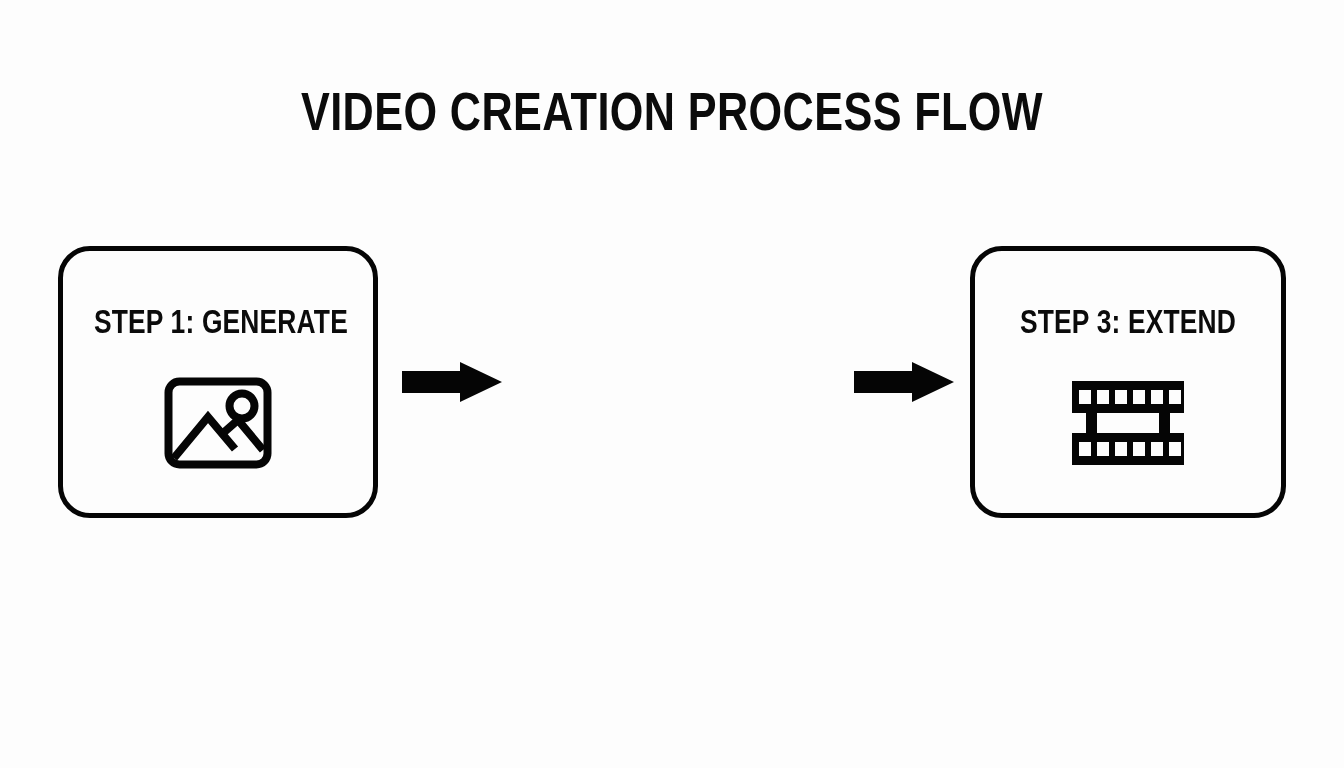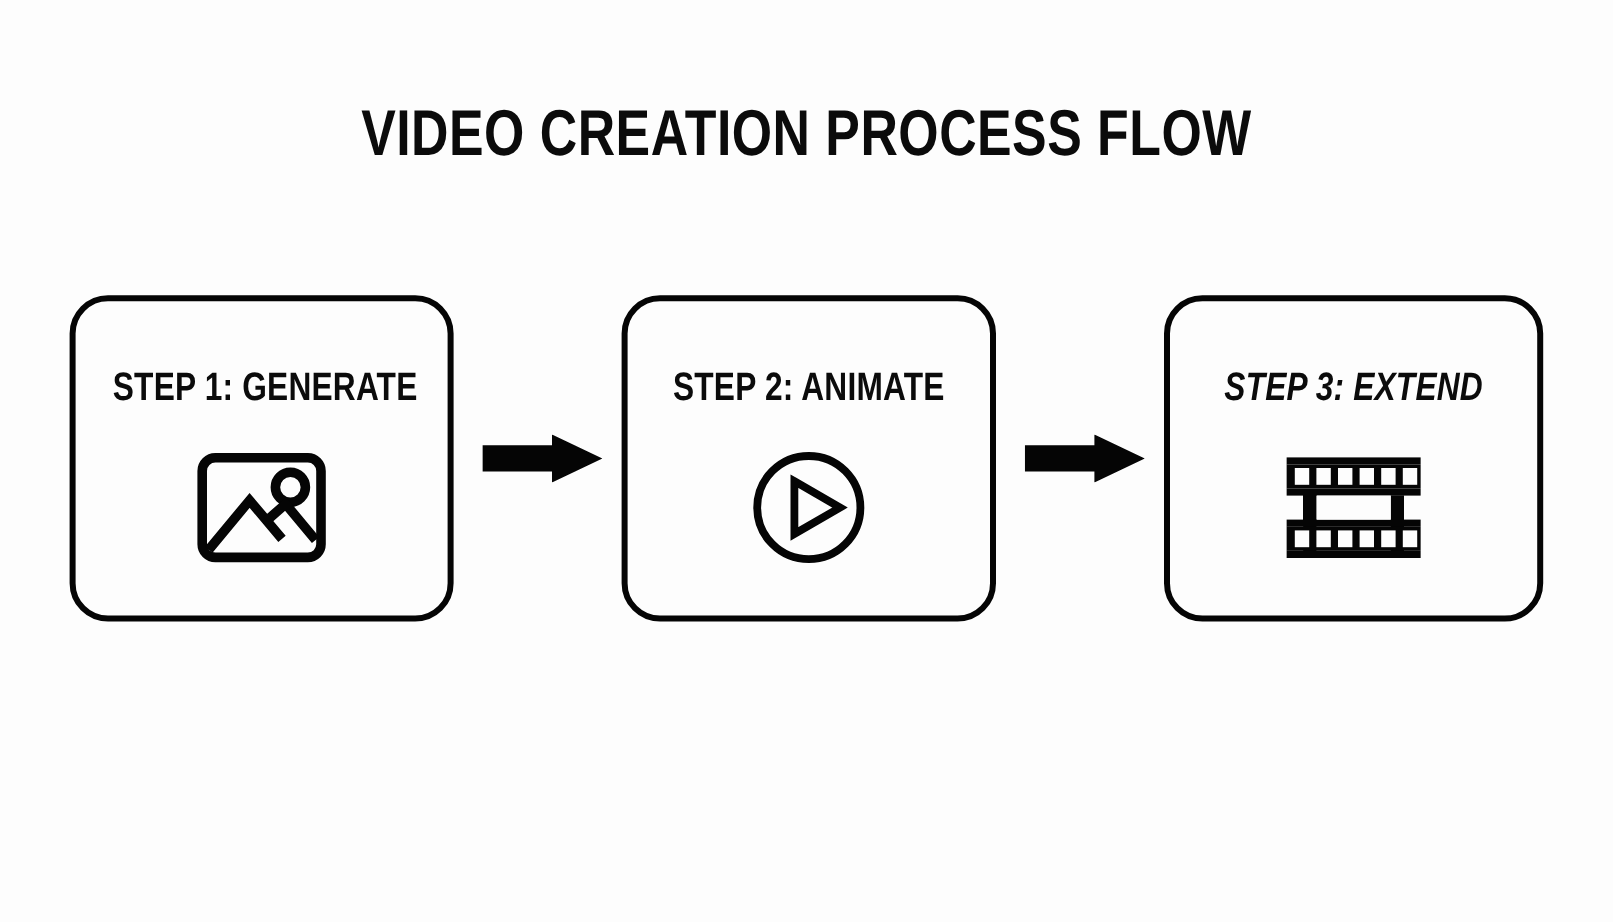--- a/index.html
+++ b/index.html
@@ -53,21 +53,21 @@
     top: 0;
     width: 320px;
     height: 272px;
     box-sizing: border-box;
     border: 5px solid #050505;
     border-radius: 32px;
     background: #fdfdfd;
   }
   .step-box.b1 { left: 0px; }
   .step-box.b2 { left: 460px; width: 312px; }
-  .step-box.b3 { left: 912px; width: 316px; font-style: italic; }
+  .step-box.b3 { left: 912px; width: 316px; }
 
   .step-label {
     position: absolute;
     top: 54px;
     left: 0;
     width: 100%;
     text-align: center;
     font-family: "Liberation Sans Narrow", "Liberation Sans", sans-serif;
     font-size: 33px;
     line-height: 34px;
@@ -120,29 +120,20 @@
         </svg>
       </div>
     </div>
 
     <div class="arrow a1">
       <svg width="100" height="40" viewBox="0 0 100 40">
         <path d="M 0 9 L 58 9 L 58 0 L 100 20 L 58 40 L 58 31 L 0 31 Z" fill="#050505"></path>
       </svg>
     </div>
 
-    <div class="step-box b2">
-      <div class="step-label">STEP 2: ANIMATE</div>
-      <div class="step-icon">
-        <svg width="96" height="96" viewBox="0 0 96 96">
-          <circle cx="48" cy="48" r="43" fill="none" stroke="#050505" stroke-width="6.5"></circle>
-          <path d="M 36 26 L 74 48 L 36 70 Z" fill="none" stroke="#050505" stroke-width="6.5" stroke-linejoin="miter"></path>
-        </svg>
-      </div>
-    </div>
 
     <div class="arrow a2">
       <svg width="100" height="40" viewBox="0 0 100 40">
         <path d="M 0 9 L 58 9 L 58 0 L 100 20 L 58 40 L 58 31 L 0 31 Z" fill="#050505"></path>
       </svg>
     </div>
 
     <div class="step-box b3">
       <div class="step-label">STEP 3: EXTEND</div>
       <div class="step-icon">

